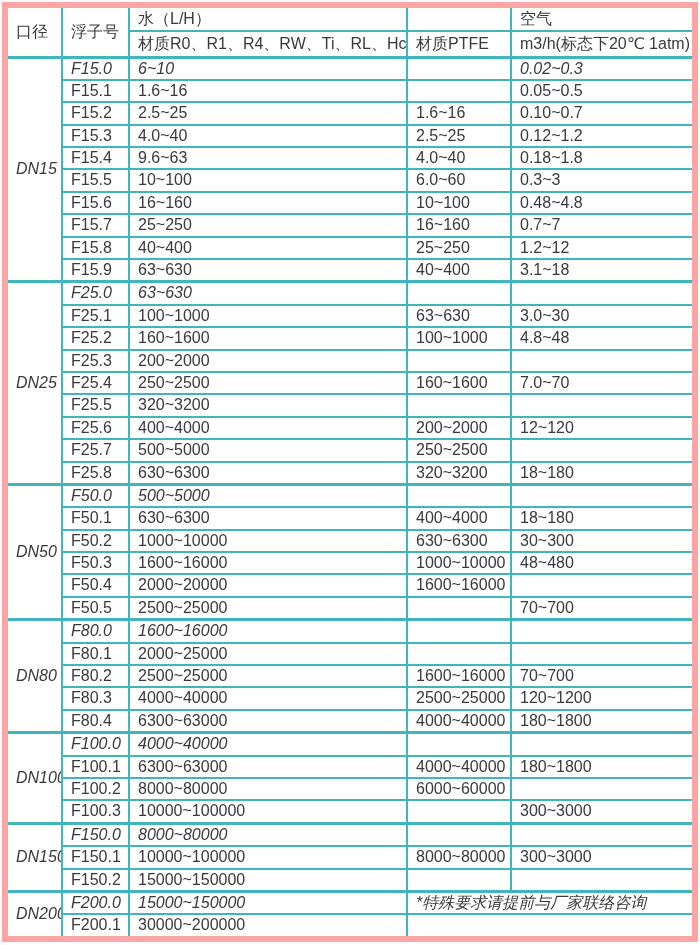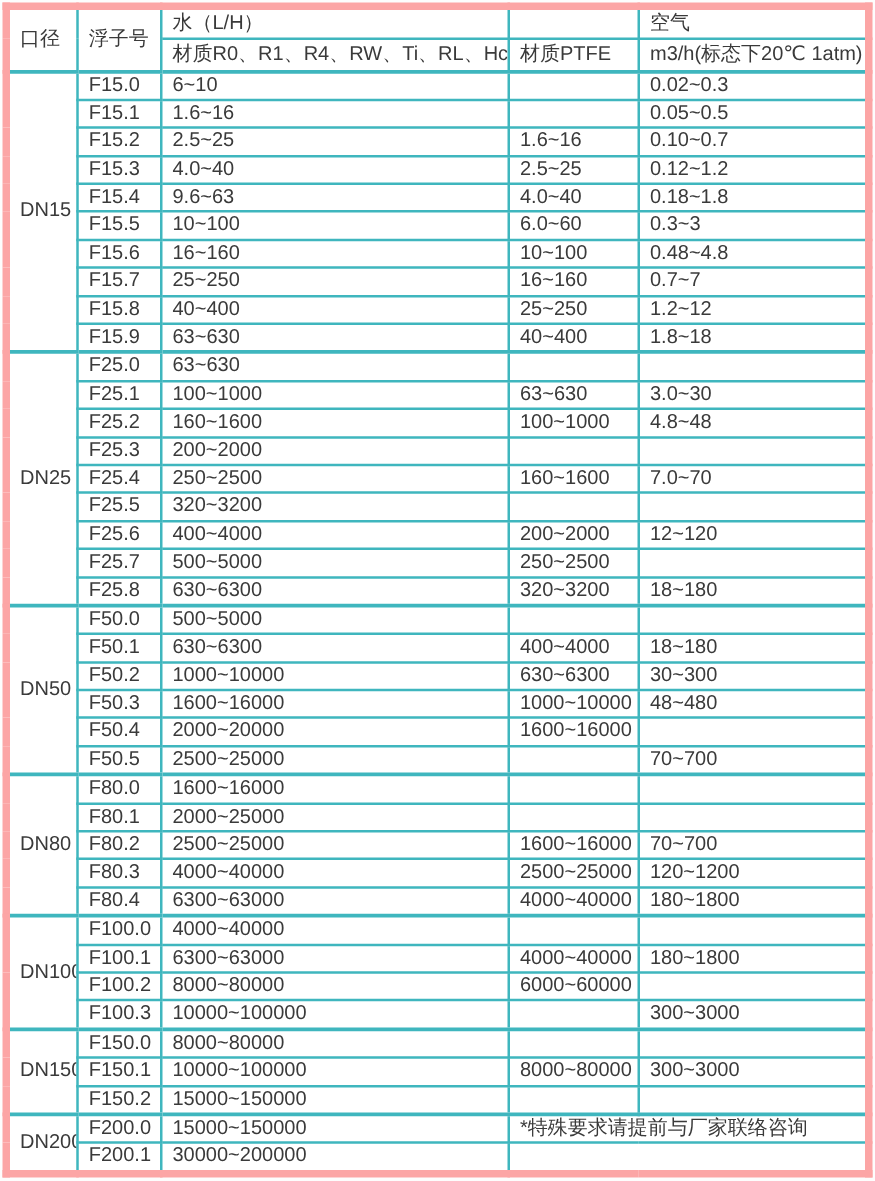--- a/index.html
+++ b/index.html
@@ -33,21 +33,21 @@
     font-weight:normal;
     padding:1px 4px 1px 8px;
     vertical-align:middle;
     text-align:left;
     white-space:nowrap;
     overflow:hidden;
     line-height:1.15;
   }
   thead tr{height:26px;}
   tbody tr{height:22px;}
-  tbody tr.group-start td{border-top-width:3px;}
+  tbody tr.group-start td{border-top-width:3px;font-style:italic;}
   th.center, td.center{text-align:center;padding-left:2px;padding-right:2px;}
   td.dia{text-align:center;padding-left:2px;padding-right:2px;}
   td.fno{text-align:center;padding-left:2px;padding-right:2px;}
 </style>
 </head>
 <body>
 
 <div class="page">
   <table class="spec">
     <colgroup>
@@ -124,21 +124,21 @@
         <tr>
           <td class="fno">F15.8</td>
           <td>40~400</td>
           <td>25~250</td>
           <td>1.2~12</td>
         </tr>
         <tr>
           <td class="fno">F15.9</td>
           <td>63~630</td>
           <td>40~400</td>
-          <td>1.8~18</td>
+          <td>3.1~18</td>
         </tr>
         <tr class="group-start">
           <td class="dia" rowspan="9">DN25</td>
           <td class="fno">F25.0</td>
           <td>63~630</td>
           <td></td>
           <td></td>
         </tr>
         <tr>
           <td class="fno">F25.1</td>

